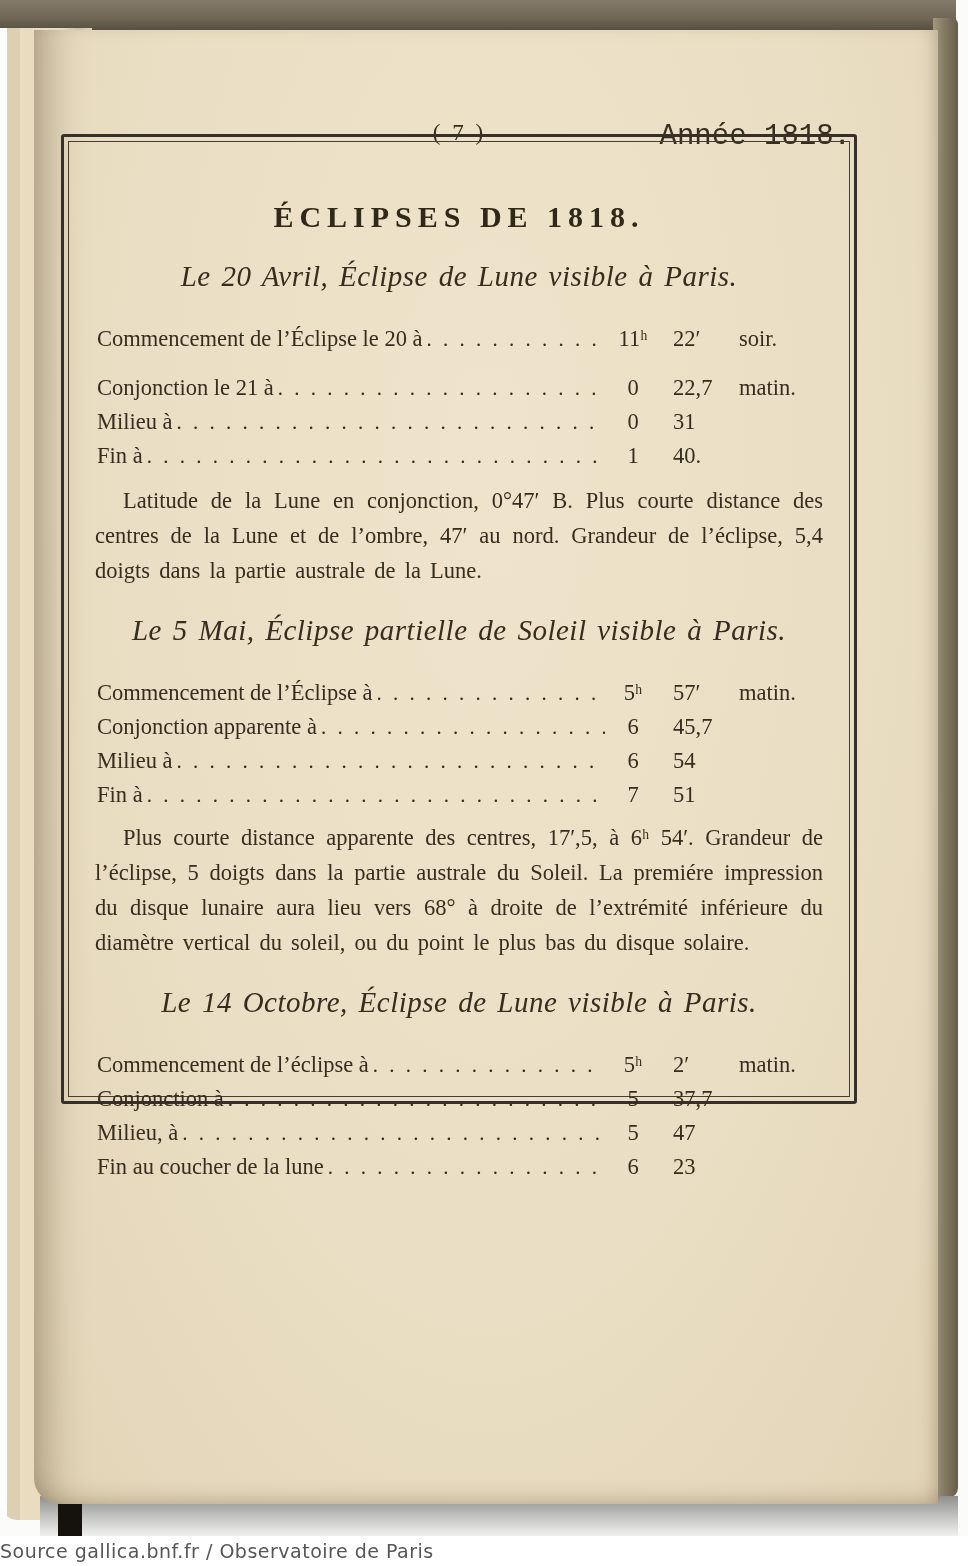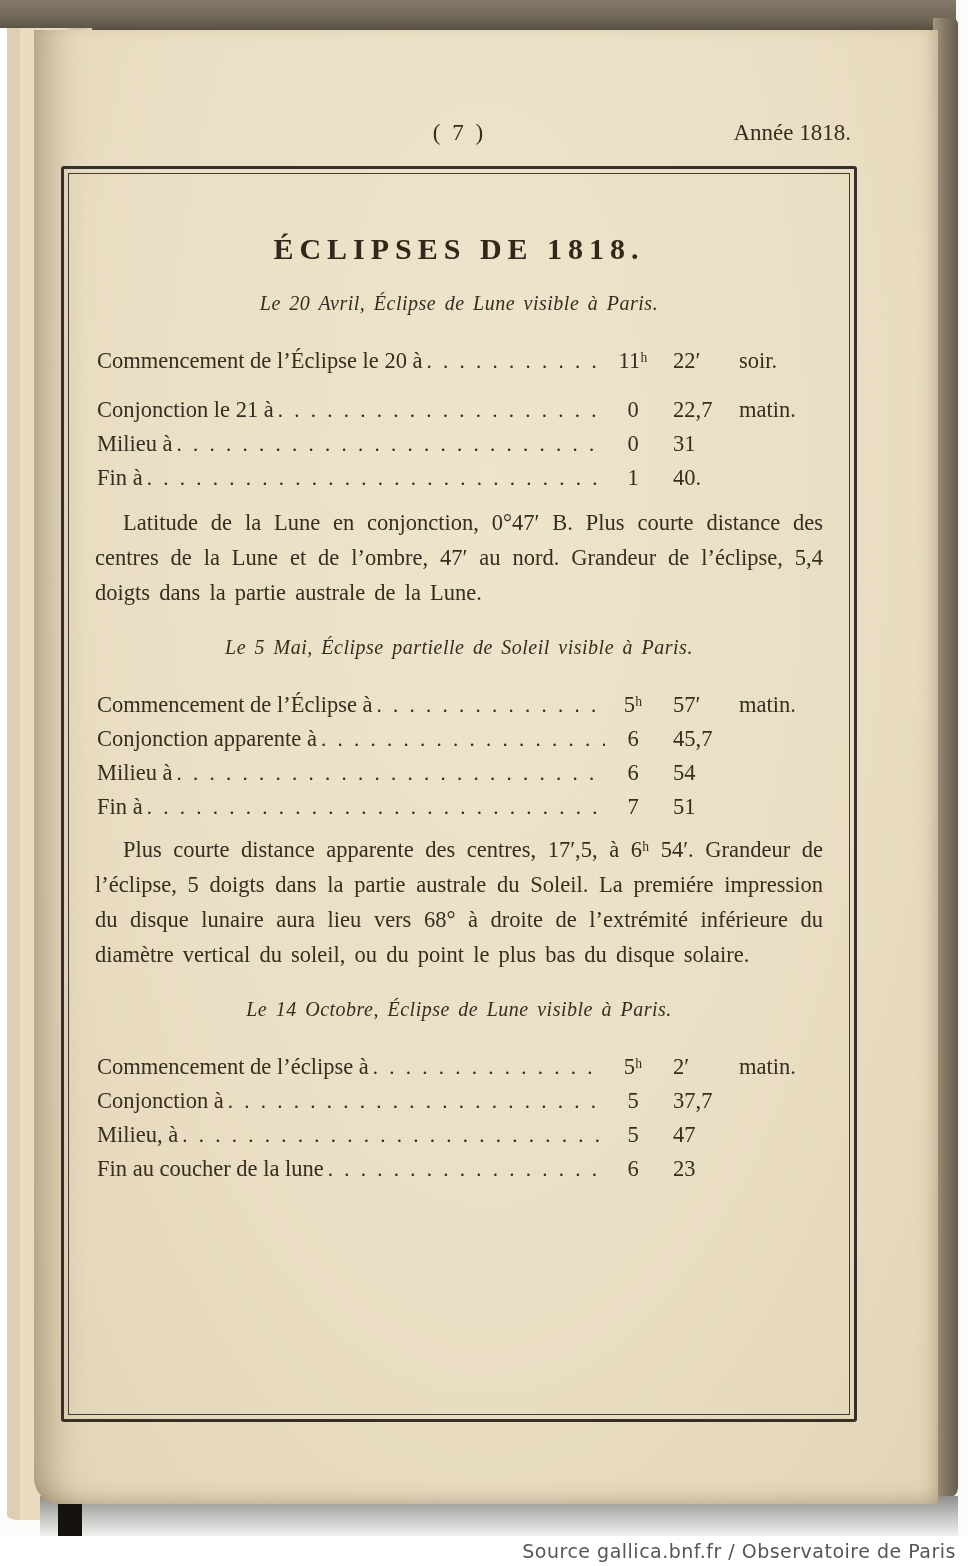--- a/index.html
+++ b/index.html
@@ -31,21 +31,21 @@
     position: absolute; left: 40px; top: 1496px; width: 918px; height: 42px;
     background: linear-gradient(180deg, #8f8f8d 0%, #c9c9c7 55%, #f4f4f2 100%);
   }
   .spine-strip {
     position: absolute; left: 58px; top: 1492px; width: 24px; height: 74px;
     background: #15120e;
   }
   .caption-bar {
     position: absolute; left: 0; bottom: 0; width: 968px; height: 30px;
     background: #ffffff;
-    display: flex; align-items: center; justify-content: flex-end;
+    display: flex; align-items: center; 
     padding-right: 12px; box-sizing: border-box;
   }
   .caption-bar span {
     font-family: "DejaVu Sans", sans-serif;
     font-size: 19px; color: #565656; letter-spacing: 0.5px;
   }
 
   
   .page {
     position: absolute; left: 34px; top: 30px; width: 904px; height: 1474px;
@@ -59,47 +59,47 @@
   }
 
   .page-header {
     position: absolute; left: 28px; top: 90px; width: 795px; height: 34px;
   }
   .page-number {
     position: absolute; left: 0; width: 100%; text-align: center;
     font-size: 23px; letter-spacing: 3px;
   }
   .year-label {
-    position: absolute; right: 6px; font-size: 23px;
+    position: absolute; right: 6px; font-size: 29px; font-family: Liberation Mono, monospace;
   }
 
   
   .frame {
-    position: absolute; left: 27px; top: 136px; width: 796px; height: 1256px;
+    position: absolute; left: 27px; top: 104px; width: 796px; height: 970px;
     border: 3.5px solid #37302a; box-sizing: border-box;
     border-radius: 3px;
   }
   .frame-inner {
     position: absolute; left: 4px; top: 4px; right: 4px; bottom: 4px;
     border: 1.5px solid #45three; border: 1.5px solid #453d33;
     box-sizing: border-box;
     padding: 0 24px;
   }
 
   .doc-title {
     margin-top: 58px; margin-bottom: 8px;
     text-align: center;
     font-size: 30px; font-weight: bold; letter-spacing: 6px;
     color: #302818;
   }
 
   .section-heading {
     text-align: center;
     font-style: italic;
-    font-size: 20px;
+    font-size: 29px;
     letter-spacing: 0.5px;
     margin: 26px 0 14px 0;
     word-spacing: 3px;
   }
 
   .timing-table { margin: 0 4px; }
   .timing-row {
     display: flex; align-items: baseline;
     font-size: 22.5px; line-height: 34px;
     white-space: nowrap;

